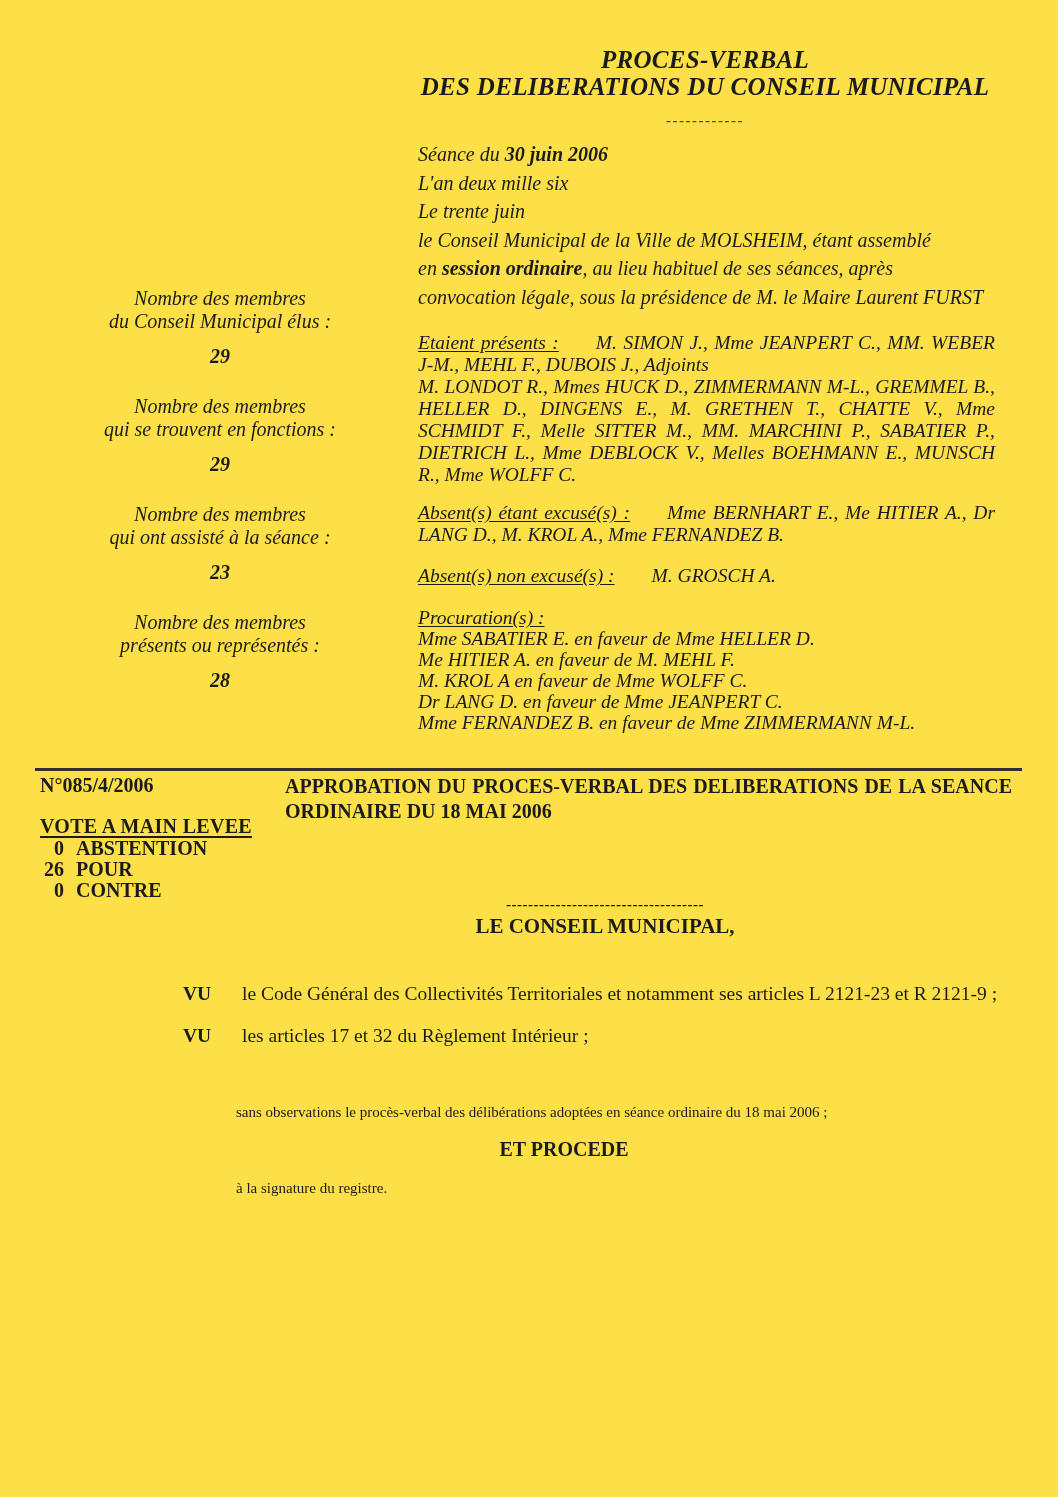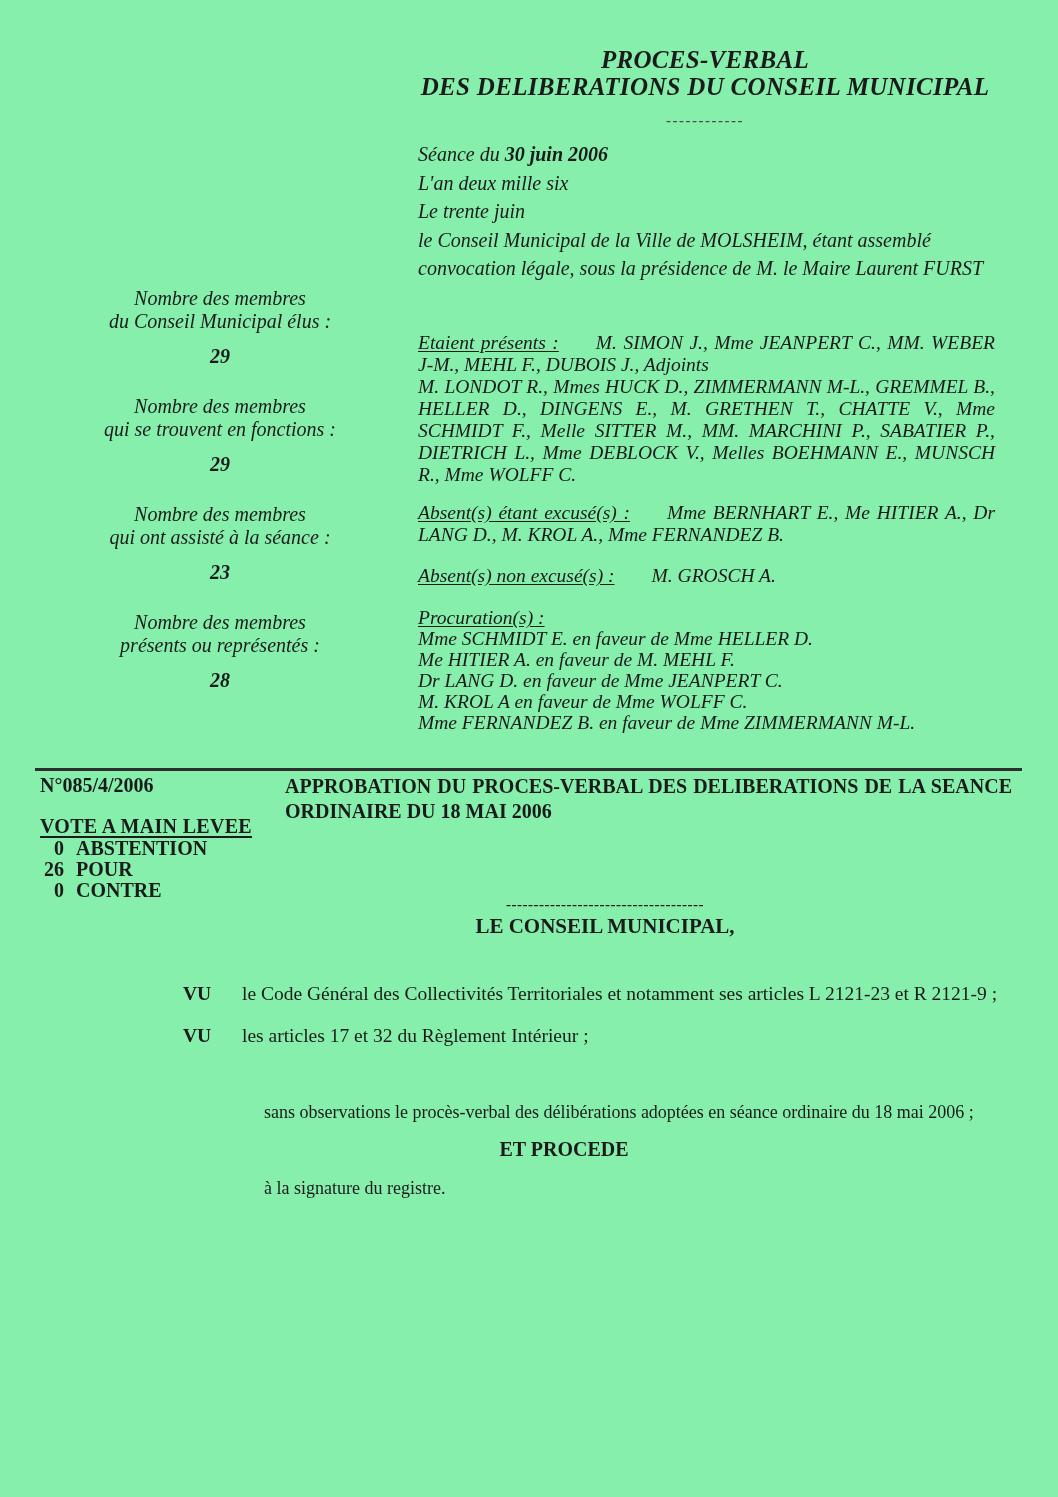--- a/index.html
+++ b/index.html
@@ -1,20 +1,20 @@
 <!DOCTYPE html>
 <html><head>
 <meta charset="utf-8">
 <style>
   html, body { margin: 0; padding: 0; background: #ffffff; }
   .page {
     position: relative;
     width: 1058px;
     height: 1497px;
-    background: #86efac;
+    background: #fde047;
     color: #1b1b1b;
     font-family: "Liberation Serif", "DejaVu Serif", serif;
     overflow: hidden;
   }
 
   
   .doc-header {
     position: absolute;
     left: 418px; top: 46px; width: 574px;
     text-align: center;
@@ -116,41 +116,42 @@
   .centered-heading {
     position: absolute;
     left: 252px; width: 624px;
     text-align: center; font-weight: bold; font-size: 20px; line-height: 22px;
   }
   .approuve-heading { top: 1066px; }
   .procede-heading  { top: 1138px; }
 
   .body-text {
     position: absolute;
-    left: 264px; font-size: 18px; line-height: 24px; white-space: nowrap;
+    left: 236px; font-size: 15px; line-height: 24px; white-space: nowrap;
   }
   .approuve-text { top: 1100px; }
   .procede-text  { top: 1176px; }
 </style>
 </head>
 <body>
 
 <div class="page">
 
   <header class="doc-header">
     <div class="doc-title-line">PROCES-VERBAL</div>
     <div class="doc-title-line">DES DELIBERATIONS DU CONSEIL MUNICIPAL</div>
     <div class="header-dashes">------------</div>
   </header>
 
   <section class="seance">
     <div class="seance-line"><span>Séance du </span><span class="b">30 juin 2006</span></div>
     <div class="seance-line">L'an deux mille six</div>
     <div class="seance-line">Le trente juin</div>
     <div class="seance-line">le Conseil Municipal de la Ville de MOLSHEIM, étant assemblé</div>
+    <div class="seance-line"><span>en </span><span class="b">session ordinaire</span><span>, au lieu habituel de ses séances, après</span></div>
     <div class="seance-line">convocation légale, sous la présidence de M. le Maire Laurent FURST</div>
   </section>
 
   <aside class="sidebar">
     <div class="member-item">
       <div class="member-label">
         <div>Nombre des membres</div>
         <div>du Conseil Municipal élus :</div>
       </div>
       <div class="member-value">29</div>
@@ -178,24 +179,24 @@
     </div>
   </aside>
 
   <section class="attendance">
     <p class="att-para"><span class="att-label">Etaient présents :</span><span class="tab"></span><span>M. SIMON J., Mme JEANPERT C., MM. WEBER J-M., MEHL F., DUBOIS J., Adjoints</span></p>
     <p class="att-para">M. LONDOT R., Mmes HUCK D., ZIMMERMANN M-L., GREMMEL B., HELLER D., DINGENS E., M. GRETHEN T., CHATTE V., Mme SCHMIDT F., Melle SITTER M., MM. MARCHINI P., SABATIER P., DIETRICH L., Mme DEBLOCK V., Melles BOEHMANN E., MUNSCH R., Mme WOLFF C.</p>
     <p class="att-para mt1"><span class="att-label">Absent(s) étant excusé(s) :</span><span class="tab"></span><span>Mme BERNHART E., Me HITIER A., Dr LANG D., M. KROL A., Mme FERNANDEZ B.</span></p>
     <p class="att-para mt2"><span class="att-label">Absent(s) non excusé(s) :</span><span class="tab"></span><span>M. GROSCH A.</span></p>
     <div class="proxies">
       <div class="att-label">Procuration(s) :</div>
-      <div class="proxy-line">Mme SCHMIDT E. en faveur de Mme HELLER D.</div>
+      <div class="proxy-line">Mme SABATIER E. en faveur de Mme HELLER D.</div>
       <div class="proxy-line">Me HITIER A. en faveur de M. MEHL F.</div>
+      <div class="proxy-line">M. KROL A en faveur de Mme WOLFF C.</div>
       <div class="proxy-line">Dr LANG D. en faveur de Mme JEANPERT C.</div>
-      <div class="proxy-line">M. KROL A en faveur de Mme WOLFF C.</div>
       <div class="proxy-line">Mme FERNANDEZ B. en faveur de Mme ZIMMERMANN M-L.</div>
     </div>
   </section>
 
   <div class="rule"></div>
 
   <div class="delib-number">N°085/4/2006</div>
 
   <div class="delib-title">
     <div class="justify-last">APPROBATION DU PROCES-VERBAL DES DELIBERATIONS DE LA SEANCE</div>

